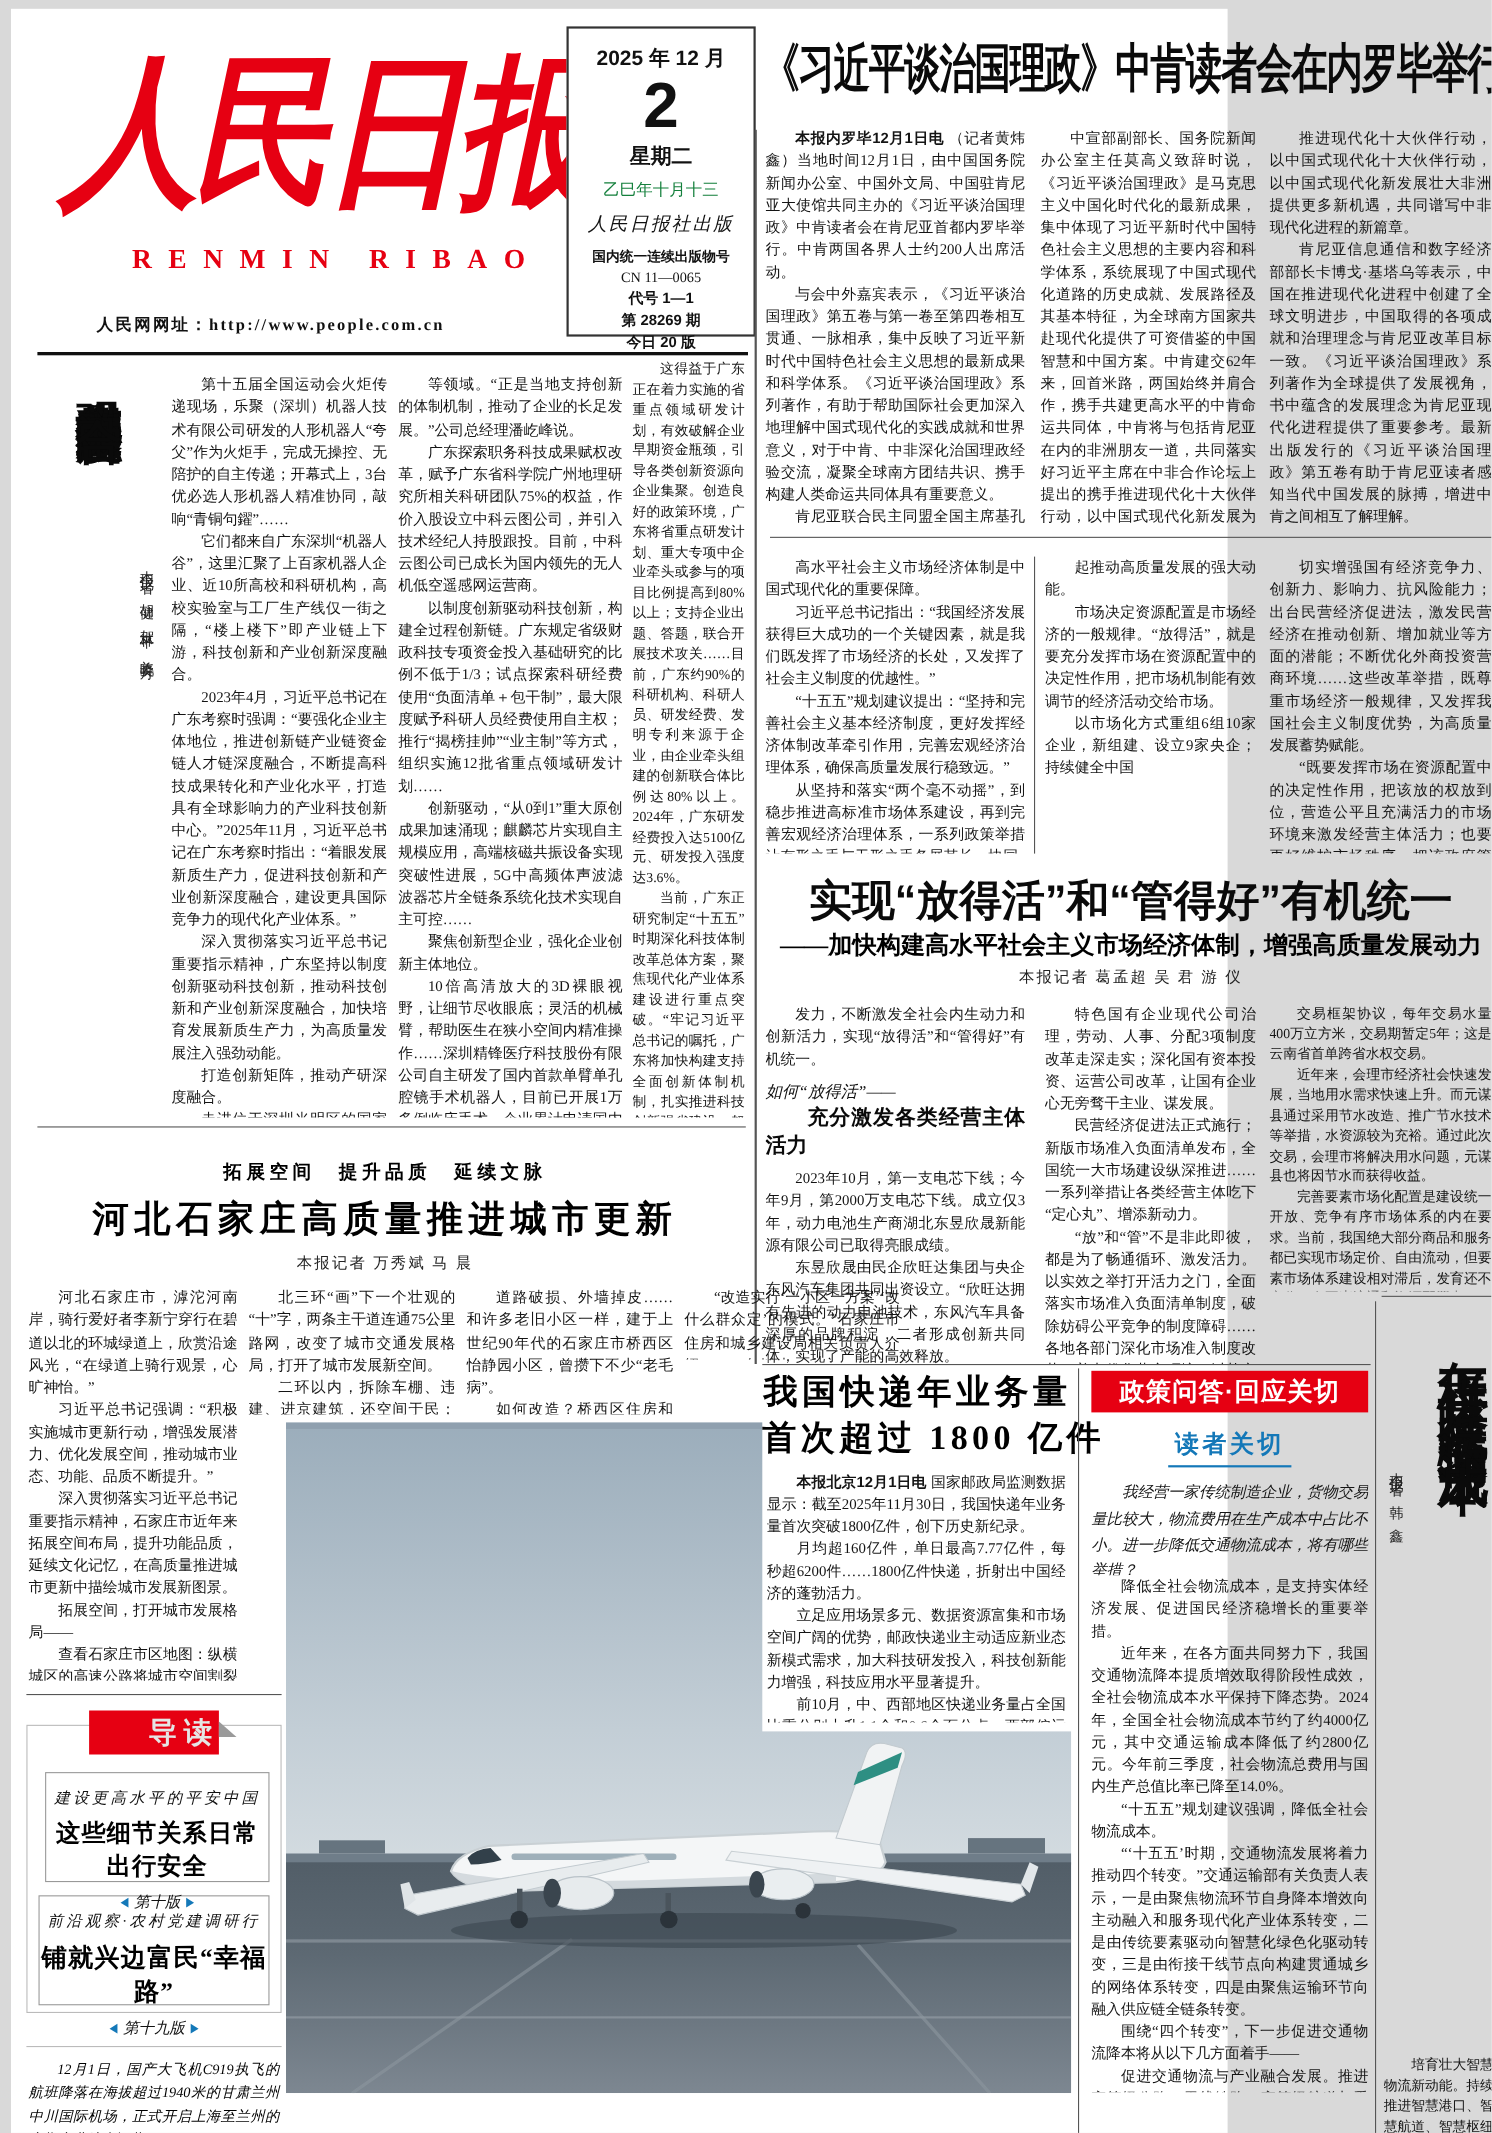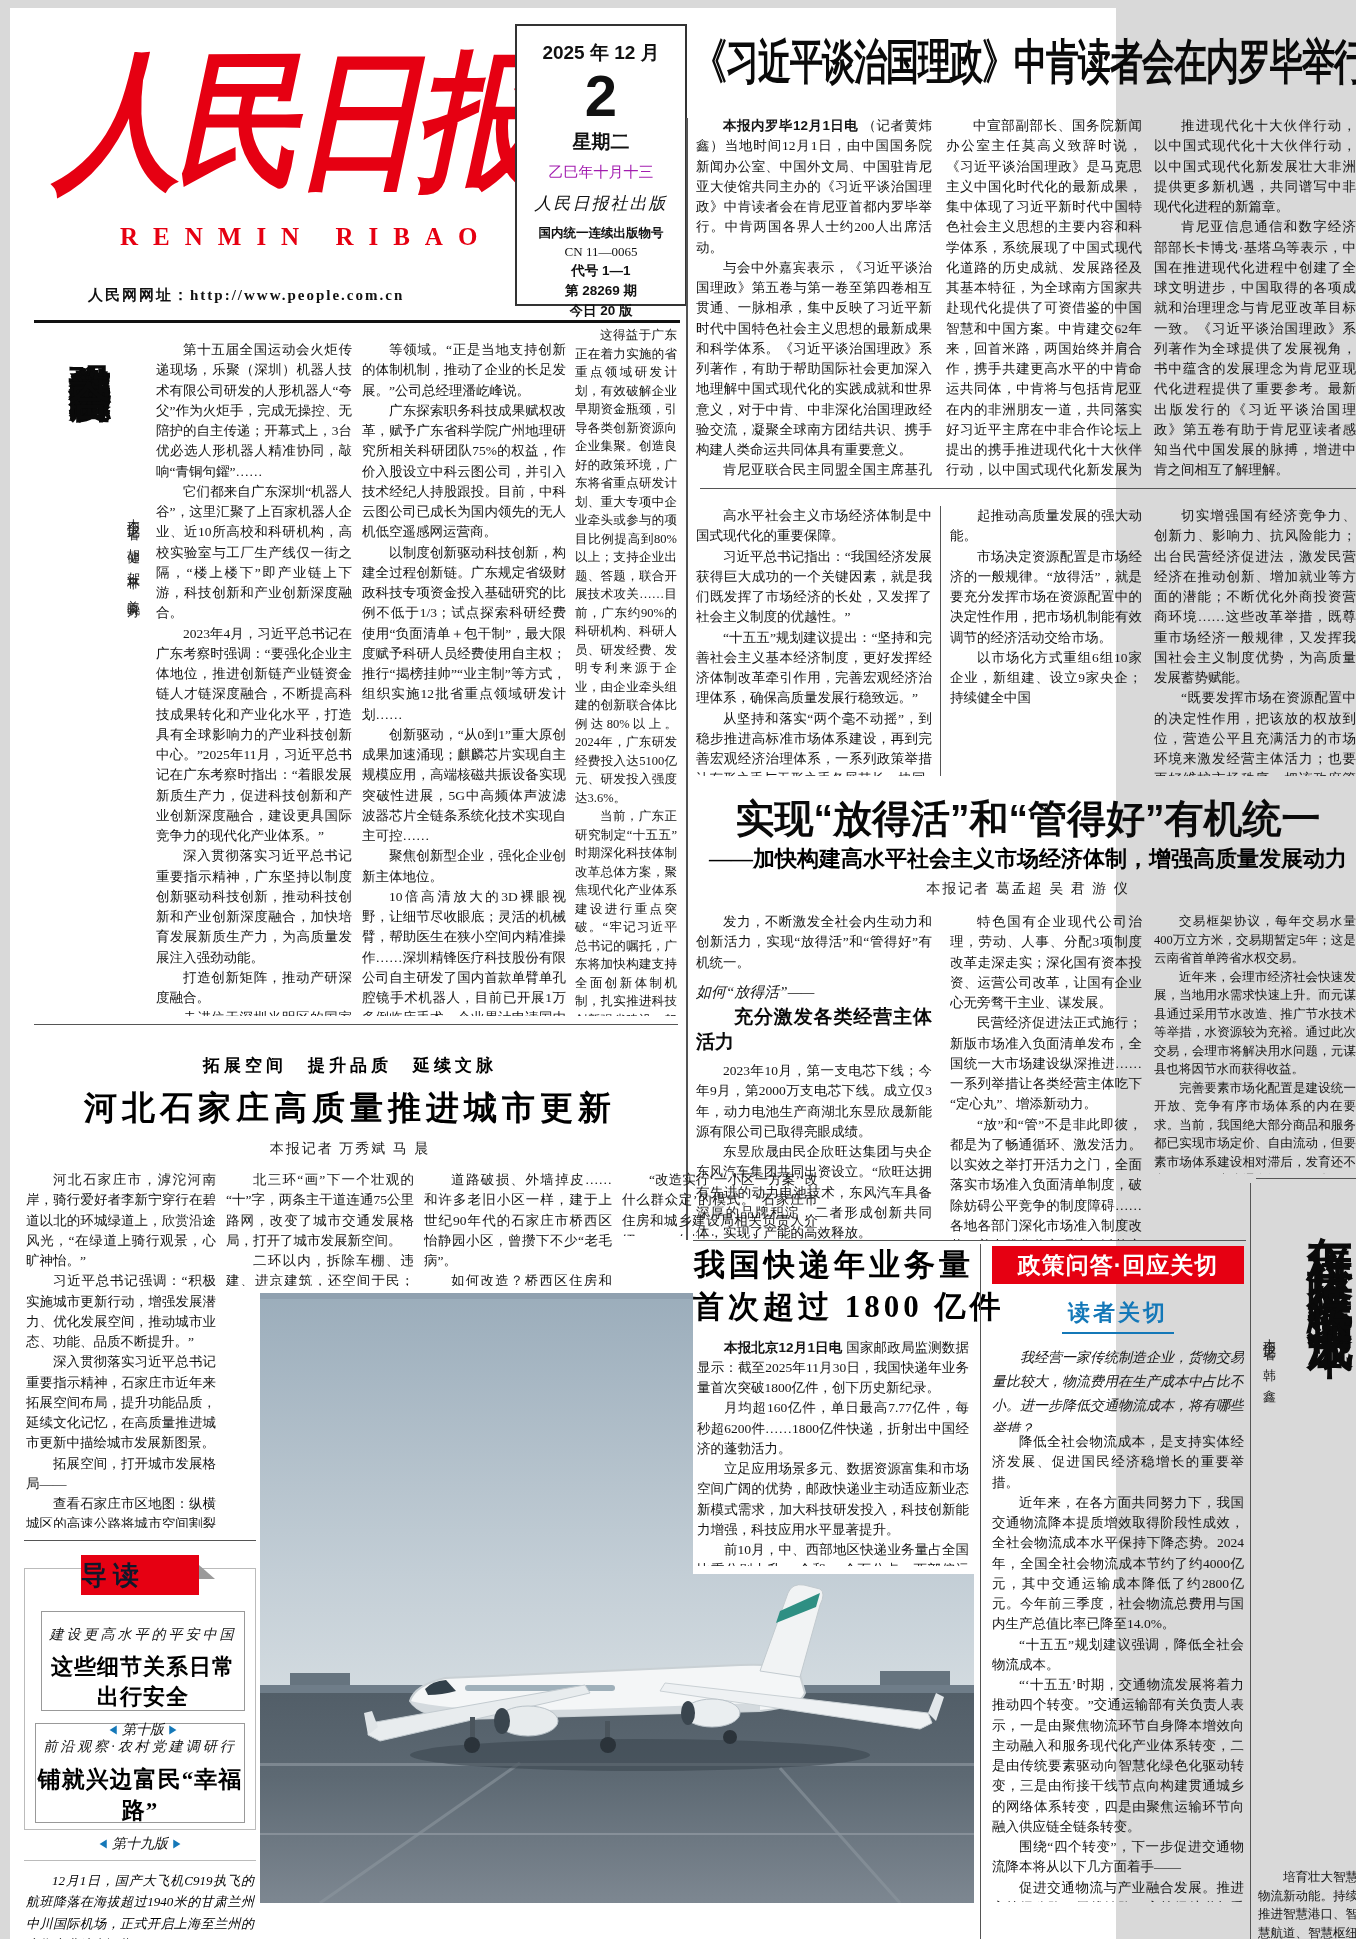--- a/index.html
+++ b/index.html
@@ -15,21 +15,21 @@
          transform:scaleY(1.18);transform-origin:left top;line-height:1;}
   .brand-latin{font-family:"Liberation Serif",serif;font-weight:700;color:#e60012;
          font-size:25px;letter-spacing:15px;white-space:nowrap;}
   .site-line{font-family:"Liberation Serif",serif;font-weight:700;font-size:15px;
          letter-spacing:2px;color:#111;white-space:nowrap;}
   
   .datebox{border:2px solid #333;text-align:center;color:#111;background:#fff;}
   .db-l1{font-family:"Liberation Sans",sans-serif;font-weight:700;font-size:19px;margin-top:14px;}
   .db-day{font-family:"Liberation Sans",sans-serif;font-weight:700;font-size:58px;line-height:1.05;}
   .db-week{font-family:"Liberation Sans",sans-serif;font-weight:700;font-size:19px;margin-top:2px;}
-  .db-lunar{font-size:15px;color:#a21caf;margin-top:8px;}
+  .db-lunar{font-size:15px;color:#15803d;margin-top:8px;}
   .db-pub{font-size:17px;font-style:italic;margin-top:10px;letter-spacing:2px;}
   .db-issn{font-family:"Liberation Sans",sans-serif;font-weight:700;font-size:12.5px;margin-top:10px;}
   .db-cn{font-size:13px;margin-top:2px;}
   .db-code{font-size:13.5px;margin-top:2px;font-weight:700;font-family:"Liberation Sans",sans-serif;}
   .db-issue{font-size:13.5px;margin-top:2px;font-weight:700;font-family:"Liberation Sans",sans-serif;}
   .db-pages{font-size:13.5px;margin-top:2px;font-weight:700;font-family:"Liberation Sans",sans-serif;}
   
   .h-kenya{font-family:"Liberation Sans",sans-serif;font-weight:900;font-size:33px;
            color:#0a0a0a;white-space:nowrap;letter-spacing:-1px;
            transform:scaleY(1.45);transform-origin:center top;text-align:center;}
@@ -57,22 +57,22 @@
                  line-height:1.35;text-indent:2em;color:#0a0a0a;margin-bottom:6px;}
   
   .qa-banner{background:#e60012;color:#fff;font-family:"Liberation Sans",sans-serif;font-weight:900;
              font-size:23px;text-align:center;line-height:38px;letter-spacing:1px;}
   .qa-section{color:#1478b8;font-family:"Liberation Sans",sans-serif;font-weight:700;font-size:22px;
              text-align:center;letter-spacing:3px;border-bottom:2px solid #1478b8;
              display:inline-block;padding:0 6px 4px 6px;}
   .qa-question p{font-style:italic;font-size:14px;line-height:1.7;}
   
   .daodu-outer{border:1px solid #bbb;background:#fff;}
-  .daodu-tab{background:#e60012;color:#0f172a;font-family:"Liberation Sans",sans-serif;font-weight:900;
-             font-size:26px;text-align:left;line-height:40px;letter-spacing:6px;position:relative;}
+  .daodu-tab{background:#e60012;color:#e5e5e5;font-family:"Liberation Sans",sans-serif;font-weight:900;
+             font-size:26px;text-align:right;line-height:40px;letter-spacing:6px;position:relative;}
   .daodu-fold{position:absolute;right:-16px;top:10px;width:0;height:0;
              border-left:16px solid #9a9a9a;border-top:14px solid transparent;}
   .daodu-item{border:1px solid #999;text-align:center;background:#fff;}
   .daodu-kicker{font-size:14px;font-style:italic;letter-spacing:3px;color:#111;margin-top:14px;}
   .daodu-title-sans{font-family:"Liberation Sans",sans-serif;font-weight:900;font-size:22px;
              letter-spacing:1px;margin-top:8px;}
   .daodu-title-serif{font-family:"Liberation Serif",serif;font-weight:700;font-size:23px;
              letter-spacing:1px;margin-top:8px;}
   .daodu-page{font-size:14px;font-style:italic;margin-top:9px;color:#111;}
   .arrow{color:#1478b8;font-size:11px;font-style:normal;}

